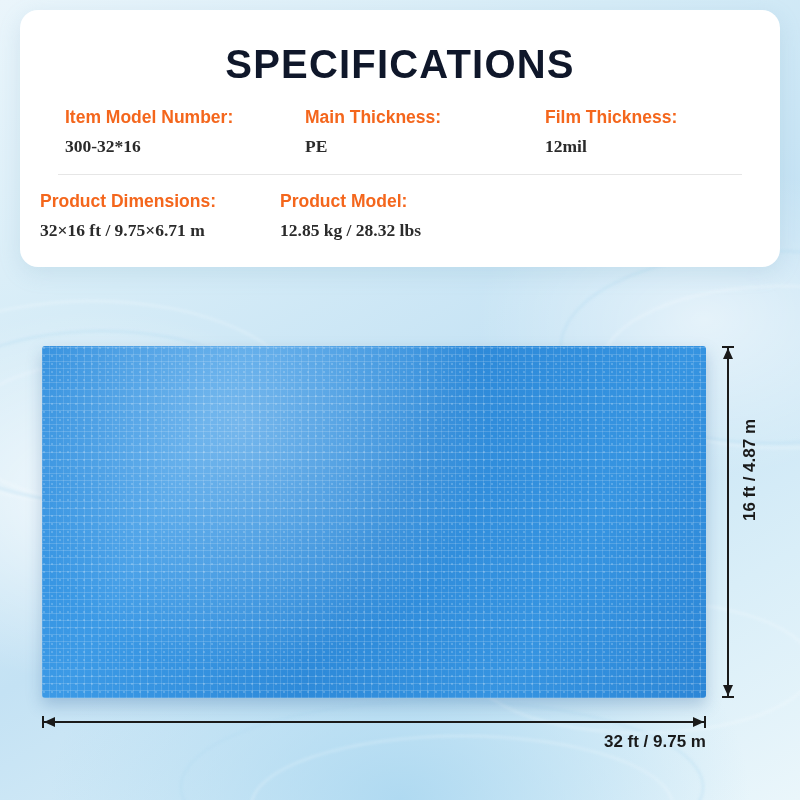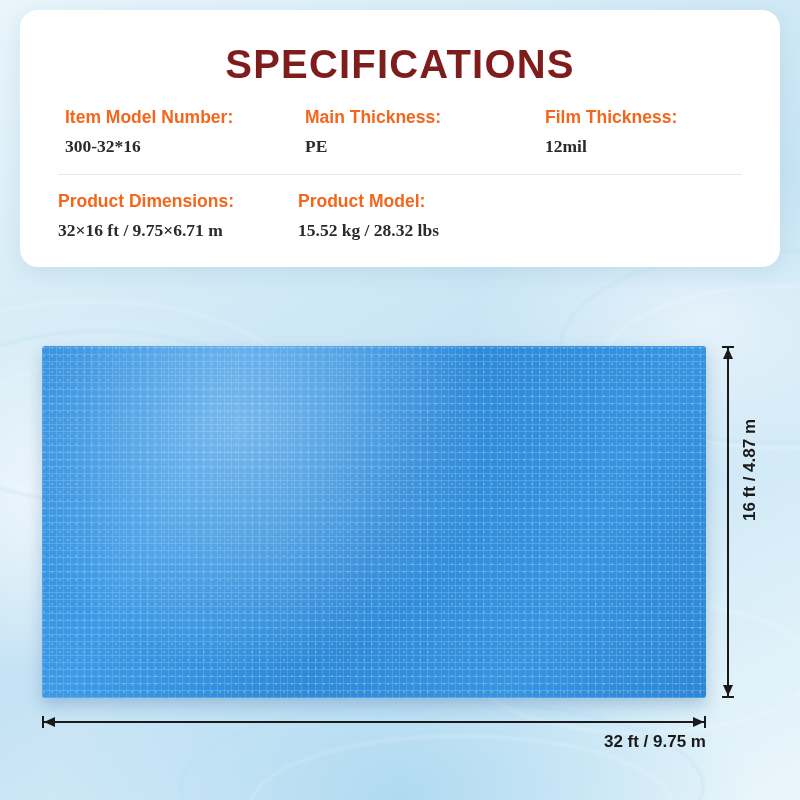--- a/index.html
+++ b/index.html
@@ -49,31 +49,31 @@
     border-radius: 18px;
     box-shadow: 0 6px 22px rgba(110,160,190,0.18);
     padding: 18px 0 24px 0;
     box-sizing: border-box;
   }
   #spec-title {
     text-align: center;
     font-size: 40px;
     font-weight: bold;
     letter-spacing: 1.2px;
-    color: #7f1d1d;
+    color: #0f172a;
     margin: 14px 0 18px 0;
     font-family: "Liberation Sans", sans-serif;
   }
   .spec-row {
     display: flex;
     padding: 0 38px;
     box-sizing: border-box;
   }
   .spec-row.first { padding-bottom: 14px; margin-left: 7px; }
-  .spec-row.second { padding-top: 14px; }
+  .spec-row.second { padding-top: 14px; justify-content: center; }
   .divider {
     height: 1px;
     background: #e6e6e6;
     margin: 0 38px;
   }
   .spec-cell {
     flex: 0 0 240px;
     padding-right: 10px;
     box-sizing: border-box;
   }
@@ -261,21 +261,21 @@
 
     <div class="divider"></div>
 
     <div class="spec-row second">
       <div class="spec-cell">
         <div class="spec-label">Product Dimensions:</div>
         <div class="spec-value">32×16 ft / 9.75×6.71 m</div>
       </div>
       <div class="spec-cell">
         <div class="spec-label">Product Model:</div>
-        <div class="spec-value">15.52 kg / 28.32 lbs</div>
+        <div class="spec-value">12.85 kg / 28.32 lbs</div>
       </div>
       <div class="spec-cell"></div>
     </div>
   </div>
 
   <div id="product-area">
     <div id="cover-sheet"></div>
 
     <div class="dim-line-h">
       <div class="cap left"></div>

